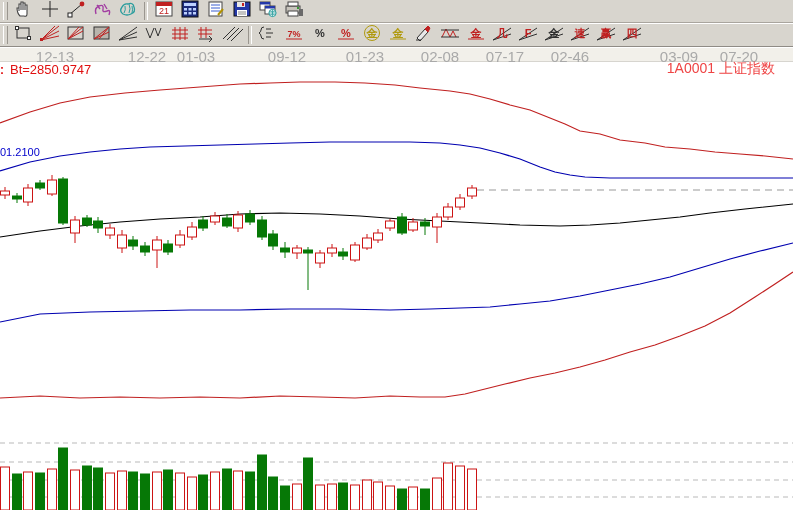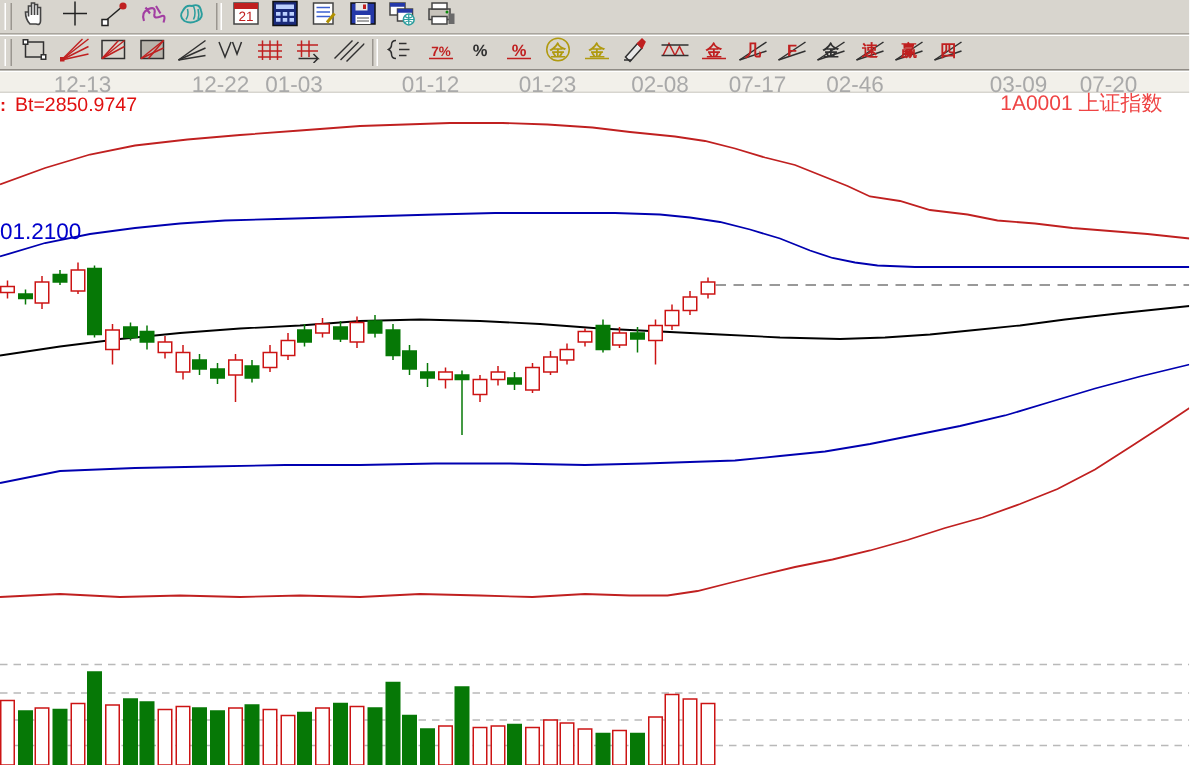--- a/index.html
+++ b/index.html
@@ -13,21 +13,21 @@
   .vsep{width:2px;height:18px;border-left:1px solid #9a968f;border-right:1px solid #ffffff;margin:0 3px;flex:0 0 auto;}
   .handle{width:3px;height:18px;border-left:1px solid #ffffff;border-right:1px solid #9a968f;margin:0 3px 0 1px;flex:0 0 auto;}
   
   .datestrip{position:absolute;top:48px;left:0;right:0;height:13px;background:#f2f0ea;border-bottom:1px solid #d7d5cf;}
   .datestrip span{position:absolute;top:0;font-size:15px;color:#a9a9a9;transform:translateX(-50%);white-space:nowrap;}
   
   .lbl{position:absolute;white-space:nowrap;}
   #bt-label{left:10px;top:62px;font-size:13px;color:#e01010;text-align:center;}
   #edge-mark{left:0;top:63px;font-size:12px;color:#e01010;font-weight:bold;}
   #instrument{right:18px;top:60px;font-size:14px;color:#ef4444;}
-  #price-left{left:0;top:146px;font-size:15px;color:#0000cc;}
+  #price-left{left:0;top:146px;font-size:11px;color:#0000cc;}
   #plot{position:absolute;left:0;top:0;}
 </style>
 </head>
 <body>
 
 <div class="screen">
 
   <div class="tb tb1">
     <div class="handle"></div>
     <div class="tbtn">
@@ -319,21 +319,21 @@
             <line x1="2" y1="16" x2="20" y2="10" stroke="#303030"></line>
             <text x="11" y="13" font-size="11" text-anchor="middle" fill="#c02020" font-family="Liberation Sans, sans-serif" font-weight="bold">四</text>
           </svg></span>
       </div>
     </div>
 
   <div class="datestrip" id="datestrip">
       <span style="left: 55px;">12-13</span>
       <span style="left: 147px;">12-22</span>
       <span style="left: 196px;">01-03</span>
-      <span style="left: 287px;">01-12</span>
+      <span style="left: 287px;">09-12</span>
       <span style="left: 365px;">01-23</span>
       <span style="left: 440px;">02-08</span>
       <span style="left: 505px;">07-17</span>
       <span style="left: 570px;">02-46</span>
       <span style="left: 655px; margin-left: 24px;">03-09</span>
       <span style="left: 739px;">07-20</span>
     </div>
 
   <svg id="plot" width="793" height="510" viewBox="0 0 793 510">
       <polyline points="0,123 30,112 60,103 90,97 125,93 160,90 200,87 240,84 270,83 300,82 335,82 365,83 395,85 420,88 450,91 470,94 490,99 510,105 530,110 550,118 565,124 580,131 600,134 620,140 645,143 665,147 690,149 715,152 740,154 765,156 793,159" fill="none" stroke="#c02020" stroke-width="1.2"></polyline>

